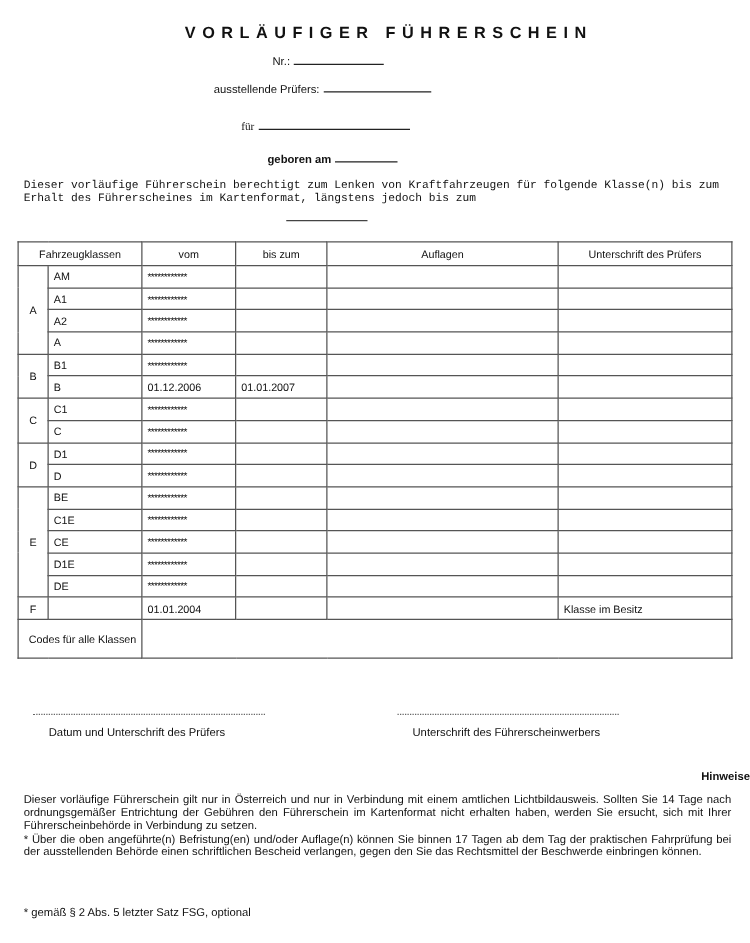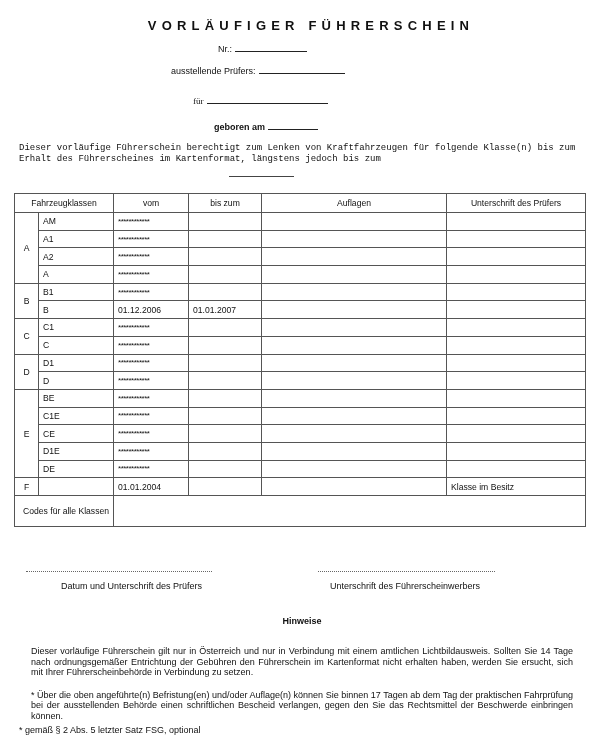--- a/index.html
+++ b/index.html
@@ -30,25 +30,25 @@
     white-space: nowrap; overflow: hidden;
   }
   table.classes th { height: 18px; text-align: center; }
   .grp { text-align: center; }
   .stars { letter-spacing: -0.5px; font-size: 8px; }
   .codes-label { text-align: right; white-space: normal !important; line-height: 10px; height: 30px !important; }
 
   .sig-dots { border-top: 1px dotted #666; height: 0; }
   .sig-left { top: 571px; left: 26px; width: 186px; }
   .sig-right { top: 571px; left: 318px; width: 177px; }
-  .sig-label-l { top: 581px; left: 39px; margin-left: 22px; }
+  .sig-label-l { top: 581px; left: 39px; }
   .sig-label-r { top: 581px; left: 330px; }
-  .hinweise-h { top: 616px; left: 0; width: 600px; text-align: center; font-weight: bold; padding-left: 4px; box-sizing: border-box; }
+  .hinweise-h { top: 616px; left: 0; width: 600px; text-align: right; font-weight: bold; padding-left: 4px; box-sizing: border-box; }
   .notes { top: 634px; left: 19px; width: 566px; line-height: 10.6px; text-align: justify; }
-  .notes p { margin: 12px; }
+  .notes p { margin: 0; }
   .footnote { top: 725px; left: 19px; }
 </style>
 </head>
 <body>
 
 <div class="abs title">VORLÄUFIGER FÜHRERSCHEIN</div>
 
 <div class="abs f-nr">
   <span>Nr.:</span><span class="field-line" style="width:72px"></span>
 </div>

